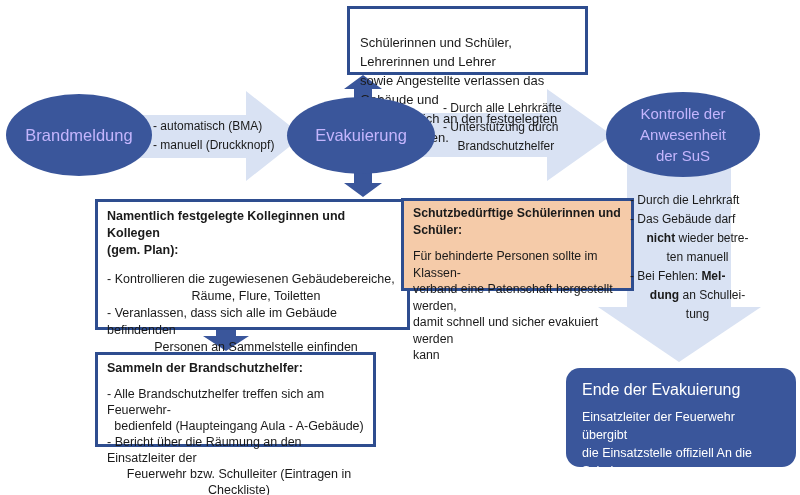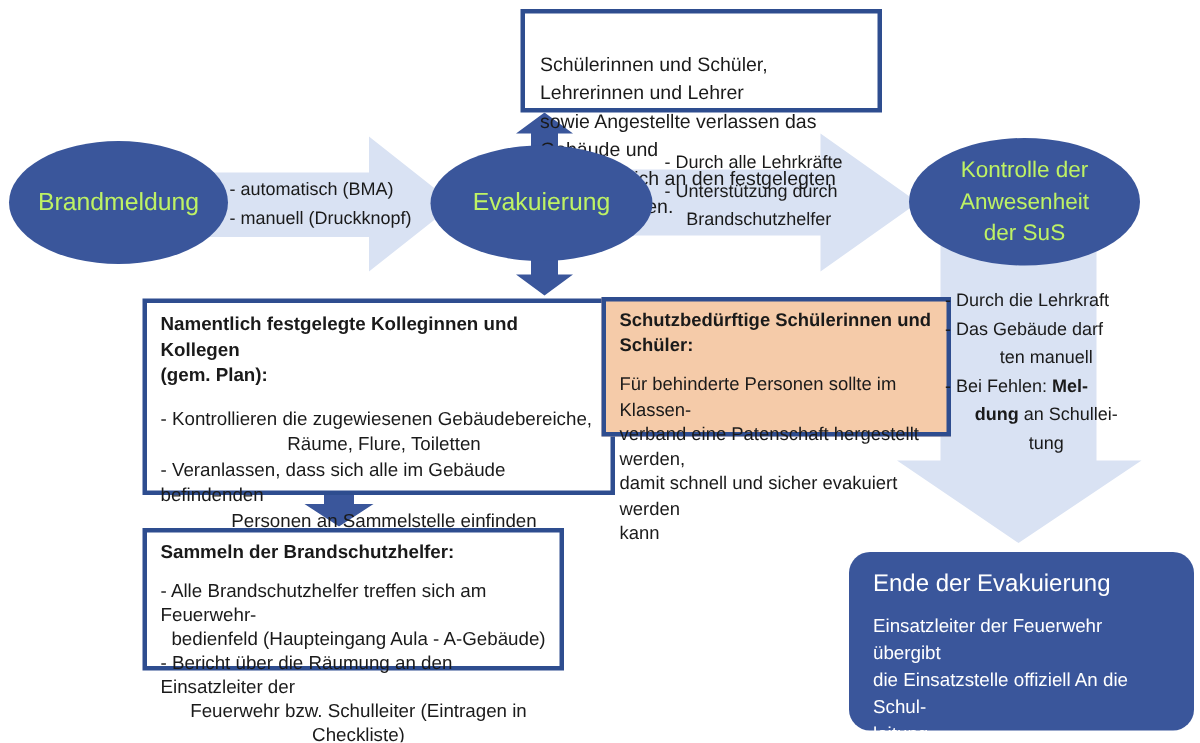--- a/index.html
+++ b/index.html
@@ -4,21 +4,21 @@
 <style>
   html,body{margin:0;padding:0;background:#fff;}
   #canvas{
     position:relative;width:800px;height:495px;background:#ffffff;
     font-family:"Liberation Sans",sans-serif;color:#1a1a1a;overflow:hidden;
   }
   svg.layer{position:absolute;left:0;top:0;z-index:0;}
   .ellipse{
     position:absolute;z-index:2;background:#3a569b;border-radius:50%;
     display:flex;align-items:center;justify-content:center;text-align:center;
-    color:#bef264;
+    color:#c4b5fd;
   }
   .ellipse .lbl{white-space:pre-line;}
   .e-brand{left:6px;top:94px;width:146px;height:82px;font-size:16.5px;}
   .e-evak{left:287px;top:97px;width:148px;height:77px;font-size:16.5px;}
   .e-kontrolle{left:606px;top:92px;width:154px;height:85px;font-size:15px;line-height:21px;}
   .whitebox{
     position:absolute;z-index:2;background:#ffffff;border:3px solid #2e4d8f;
     box-sizing:border-box;
   }
   .topbox{left:347px;top:6px;width:241px;height:69px;padding:5px 10px;
@@ -35,21 +35,21 @@
   .boxtitle{font-weight:bold;white-space:pre-line;}
   .gap12{height:12px;}
   .gap10{height:10px;}
   .hang{padding-left:7px;text-align:center;}
   .arrowtext{position:absolute;z-index:3;font-size:12px;color:#1a1a1a;}
   .a1text{left:153px;top:117px;line-height:19px;}
   .a2text{left:443px;top:99px;line-height:19px;}
   .rnotes{left:630px;top:191px;width:128px;line-height:19px;}
   .rnotes b{font-weight:bold;}
   .endbox{
-    position:absolute;z-index:2;left:566px;top:368px;width:230px;height:119px;
+    position:absolute;z-index:2;left:566px;top:368px;width:230px;height:99px;
     background:#3a569b;border-radius:14px;box-sizing:border-box;
     padding:13px 16px;color:#ffffff;
   }
   .endbox .endtitle{font-size:16px;margin-bottom:9px;}
   .endbox .endbody{font-size:12.5px;line-height:18px;white-space:pre-line;}
   .preline{white-space:pre-line;}
 </style>
 </head>
 <body>
 
@@ -95,20 +95,21 @@
 
   <div class="arrowtext a2text">
     <div>- Durch alle Lehrkräfte</div>
     <div>- Unterstützung durch</div>
     <div class="hang">Brandschutzhelfer</div>
   </div>
 
   <div class="arrowtext rnotes">
     <div><span>- Durch die Lehrkraft</span><b></b><span></span></div>
     <div><span>- Das Gebäude darf</span><b></b><span></span></div>
+    <div class="hang"><span></span><b>nicht</b><span> wieder betre-</span></div>
     <div class="hang"><span>ten manuell</span><b></b><span></span></div>
     <div><span>- Bei Fehlen: </span><b>Mel-</b><span></span></div>
     <div class="hang"><span></span><b>dung</b><span> an Schullei-</span></div>
     <div class="hang"><span>tung</span><b></b><span></span></div>
   </div>
 
   <div class="whitebox box1">
     <div class="boxtitle">Namentlich festgelegte Kolleginnen und Kollegen
 (gem. Plan):</div>
     <div class="gap12"></div>

